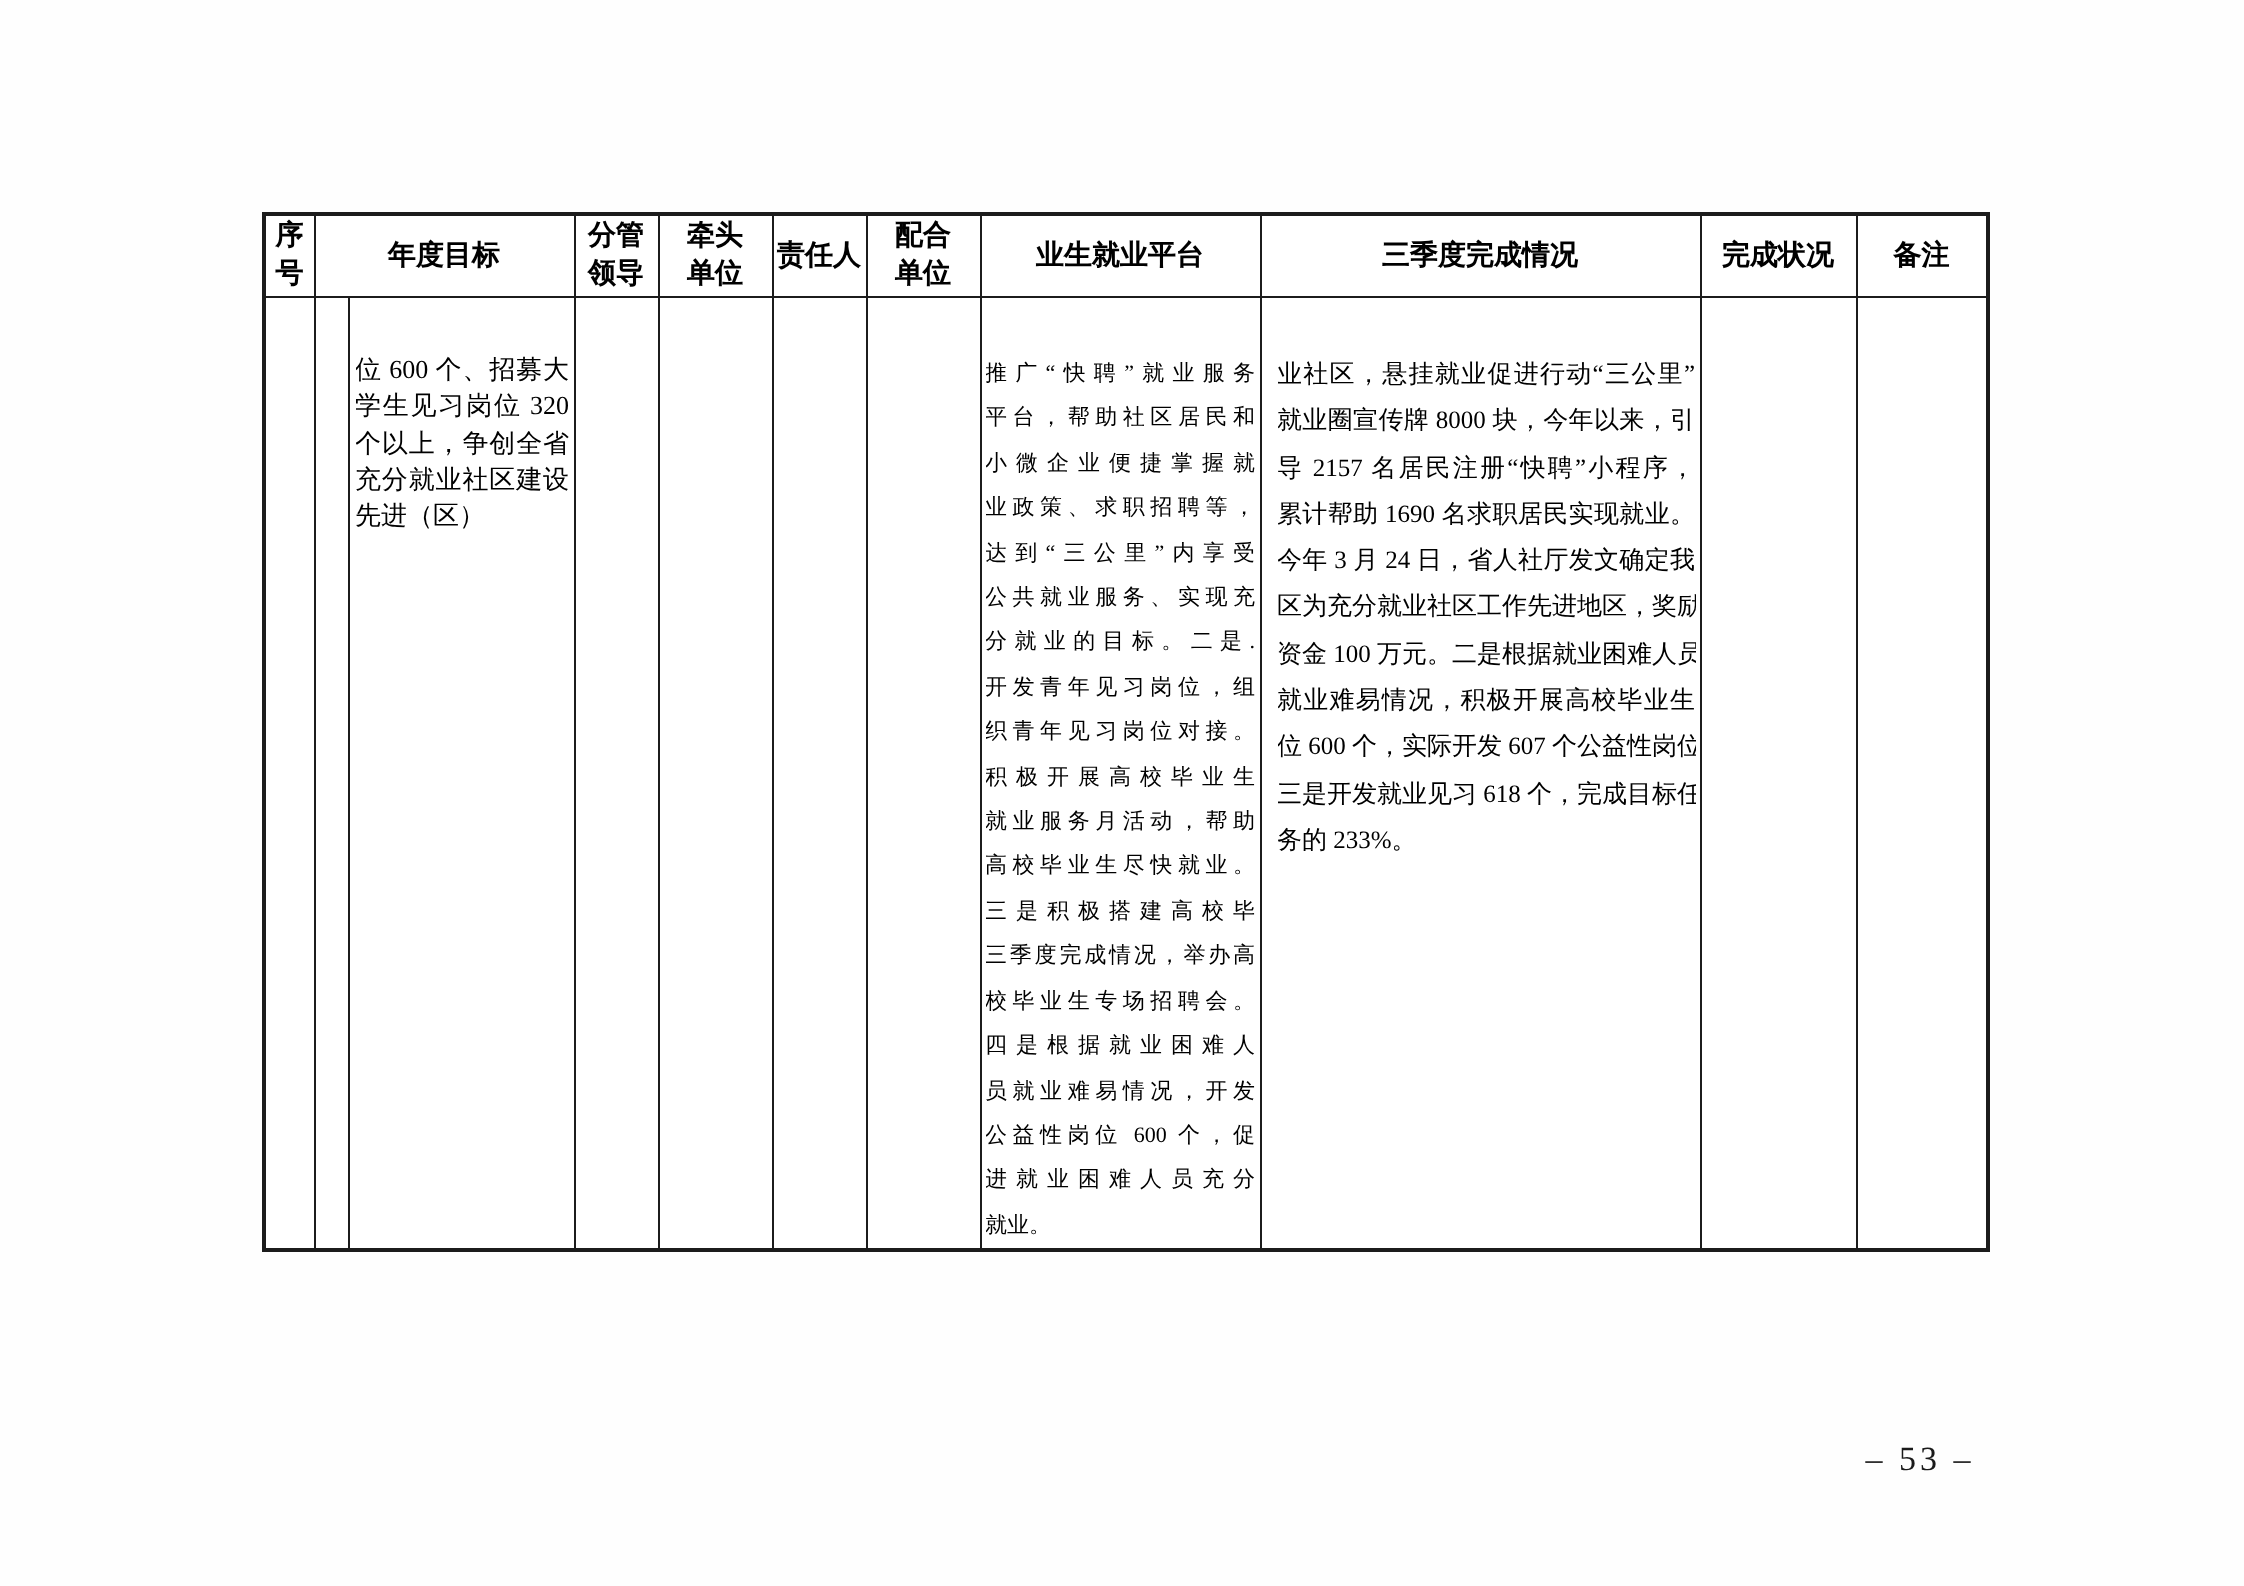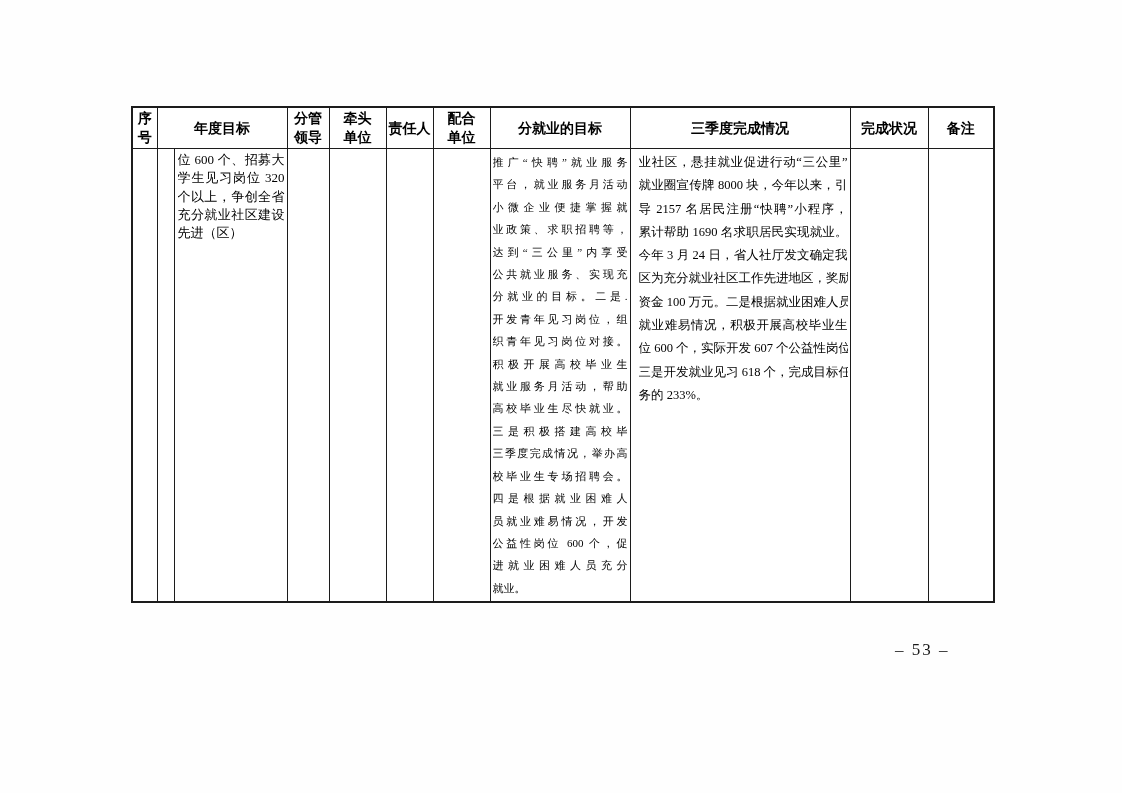--- a/index.html
+++ b/index.html
@@ -33,38 +33,39 @@
     vertical-align: middle;
     text-align: center;
     font-weight: bold;
     font-size: 14px;
     line-height: 19px;
     white-space: pre-line;
     padding: 1px 2px;
   }
   .report tbody td { height: 453px; }
 
-  .cell-clip { height: 450px; overflow: hidden; padding-top: 2px; }
+  .cell-clip { height: 450px; overflow: hidden; padding-top: 2px; margin-top: 25px; }
 
   .lines .line {
     white-space: nowrap;
     overflow: hidden;
     text-align: justify;
     text-align-last: justify;
   }
   .lines .line:last-child { text-align-last: left; }
 
   .annual-goal-text  { font-size: 13px;   line-height: 18.3px; padding-left: 3px; padding-right: 2px; }
   .q3-goal-text      { font-size: 11px;   line-height: 22.4px; padding-left: 2px; padding-right: 2px; }
   .q3-done-text      { font-size: 12.5px; line-height: 23.3px; padding-left: 8px; padding-right: 2px; }
 
   .page-number {
     position: absolute;
-    left: 895px; top: 640px;
+    left: 895px; top: 720px;
     width: 130px;
+    text-align: center;
     font-size: 17px;
     letter-spacing: 2px;
     color: #1a1a1a;
   }
 </style>
 </head>
 <body>
 
 <div class="sheet">
 
@@ -87,21 +88,21 @@
         <th>序
 号</th>
         <th colspan="2">年度目标</th>
         <th>分管
 领导</th>
         <th>牵头
 单位</th>
         <th>责任人</th>
         <th>配合
 单位</th>
-        <th>分就业的目标</th>
+        <th>业生就业平台</th>
         <th>三季度完成情况</th>
         <th>完成状况</th>
         <th>备注</th>
       </tr>
     </thead>
     <tbody>
       <tr>
         <td></td>
         <td></td>
         <td>
@@ -113,21 +114,21 @@
               <div class="line">先进（区）</div>
             </div>
         </td>
         <td></td>
         <td></td>
         <td></td>
         <td></td>
         <td>
           <div class="cell-clip lines q3-goal-text">
               <div class="line">推广“快聘”就业服务</div>
-              <div class="line">平台，就业服务月活动</div>
+              <div class="line">平台，帮助社区居民和</div>
               <div class="line">小微企业便捷掌握就</div>
               <div class="line">业政策、求职招聘等，</div>
               <div class="line">达到“三公里”内享受</div>
               <div class="line">公共就业服务、实现充</div>
               <div class="line">分就业的目标。二是.</div>
               <div class="line">开发青年见习岗位，组</div>
               <div class="line">织青年见习岗位对接。</div>
               <div class="line">积极开展高校毕业生</div>
               <div class="line">就业服务月活动，帮助</div>
               <div class="line">高校毕业生尽快就业。</div>

